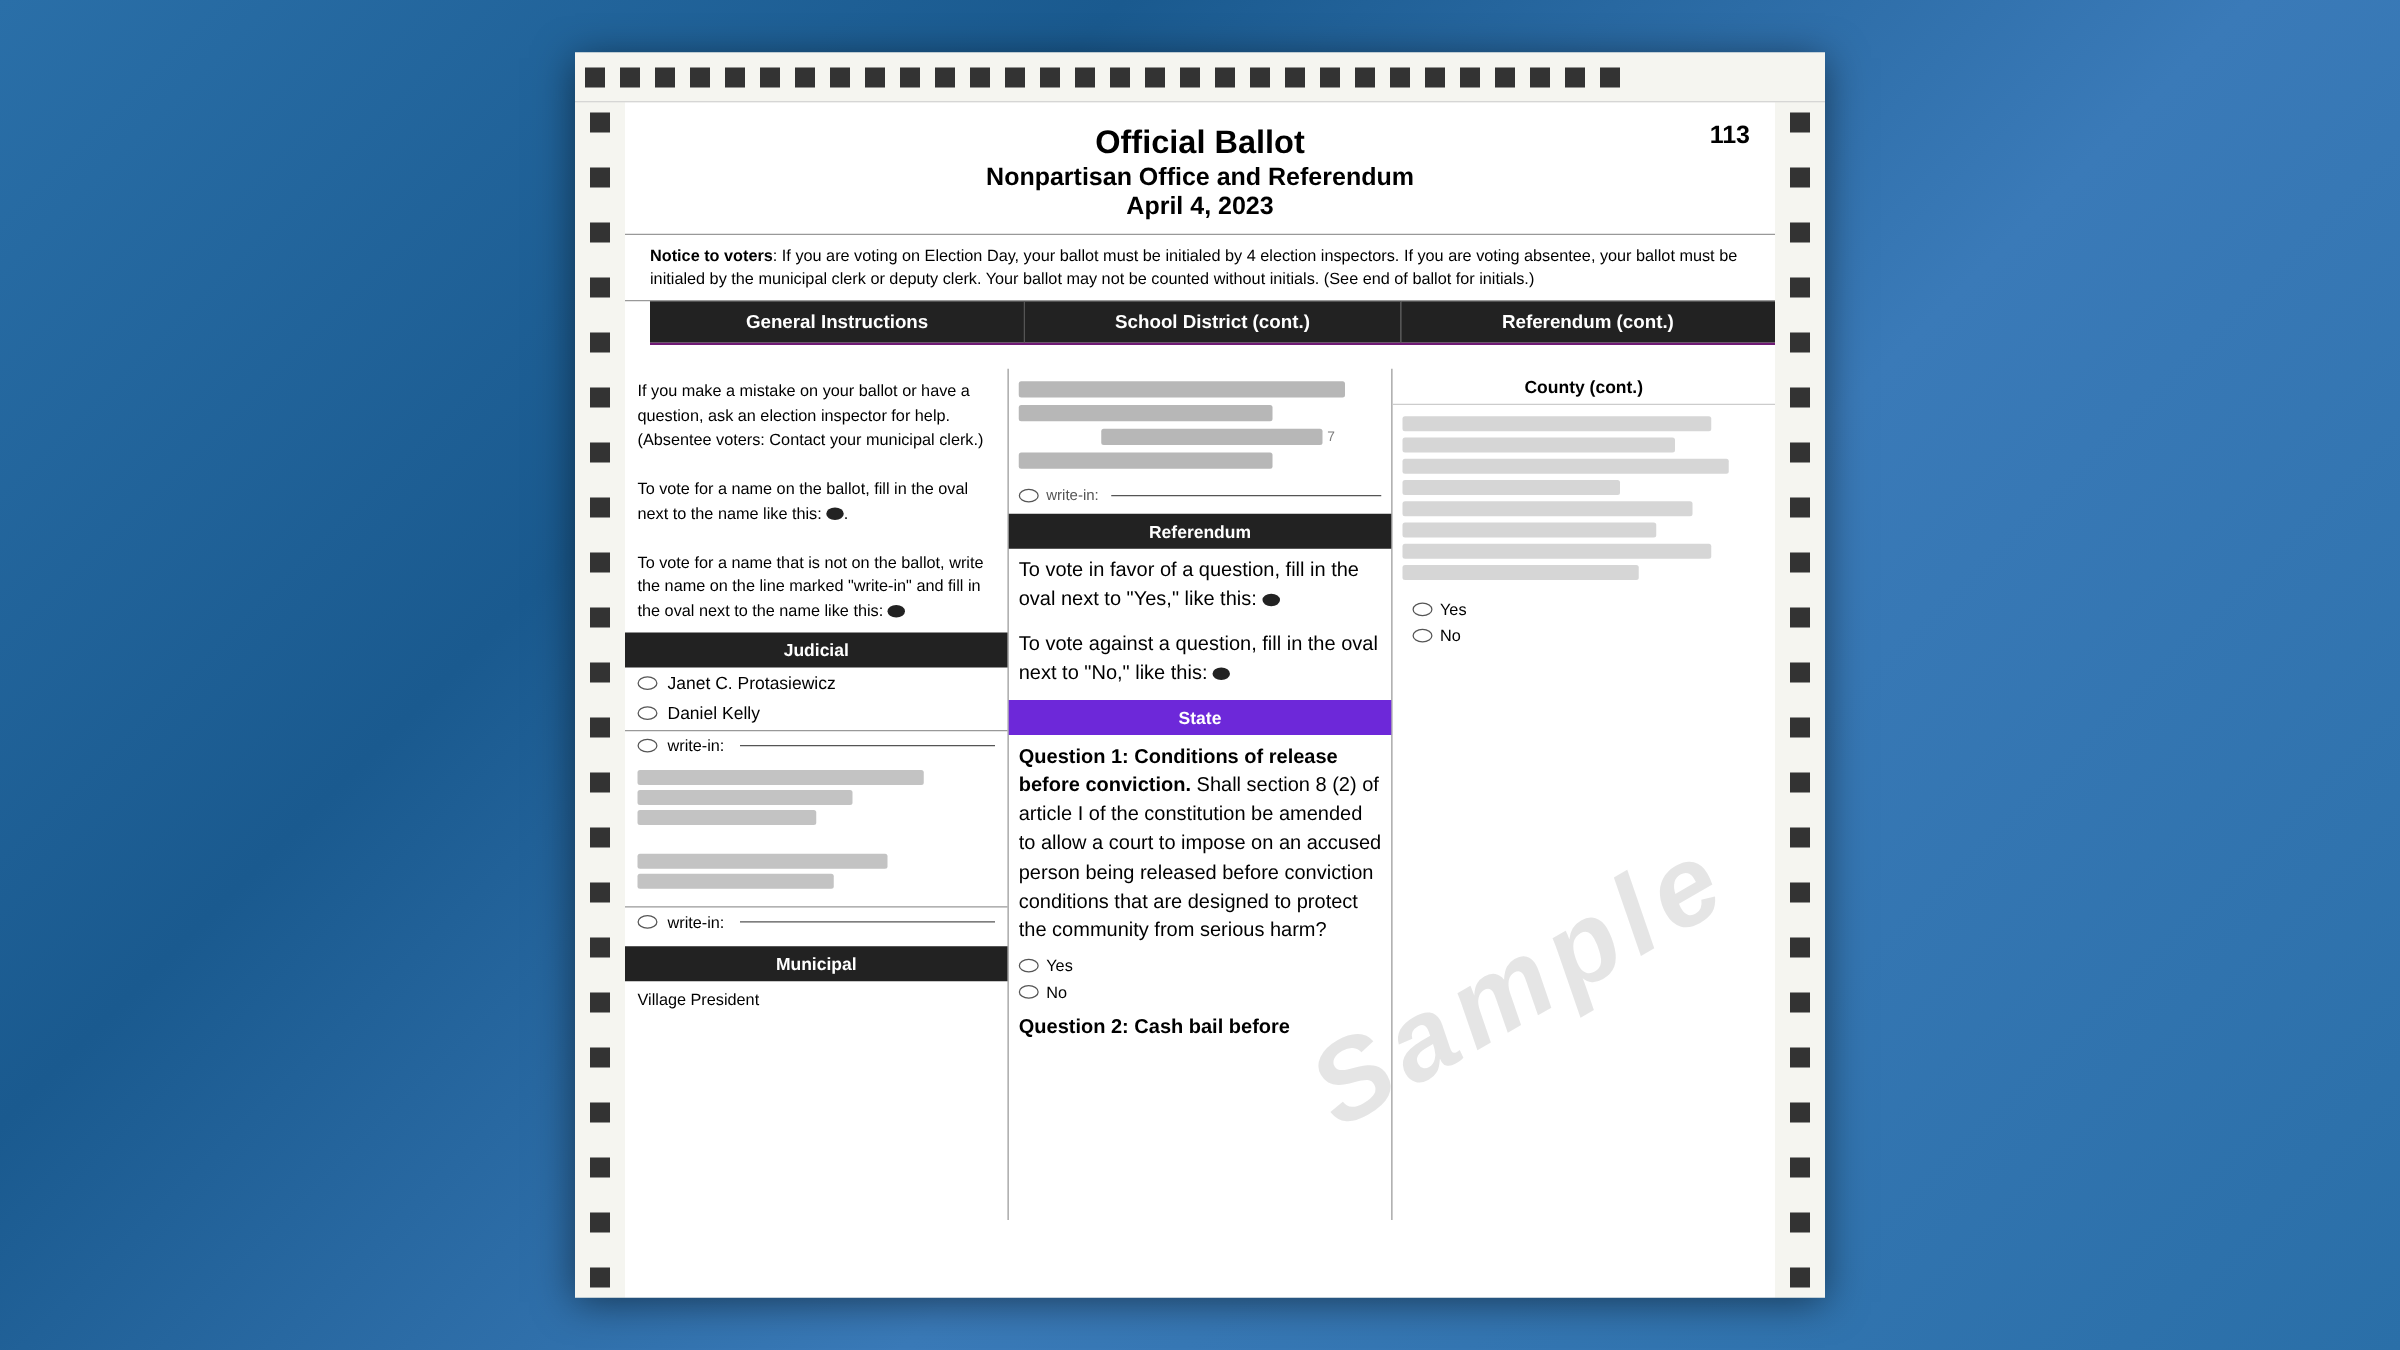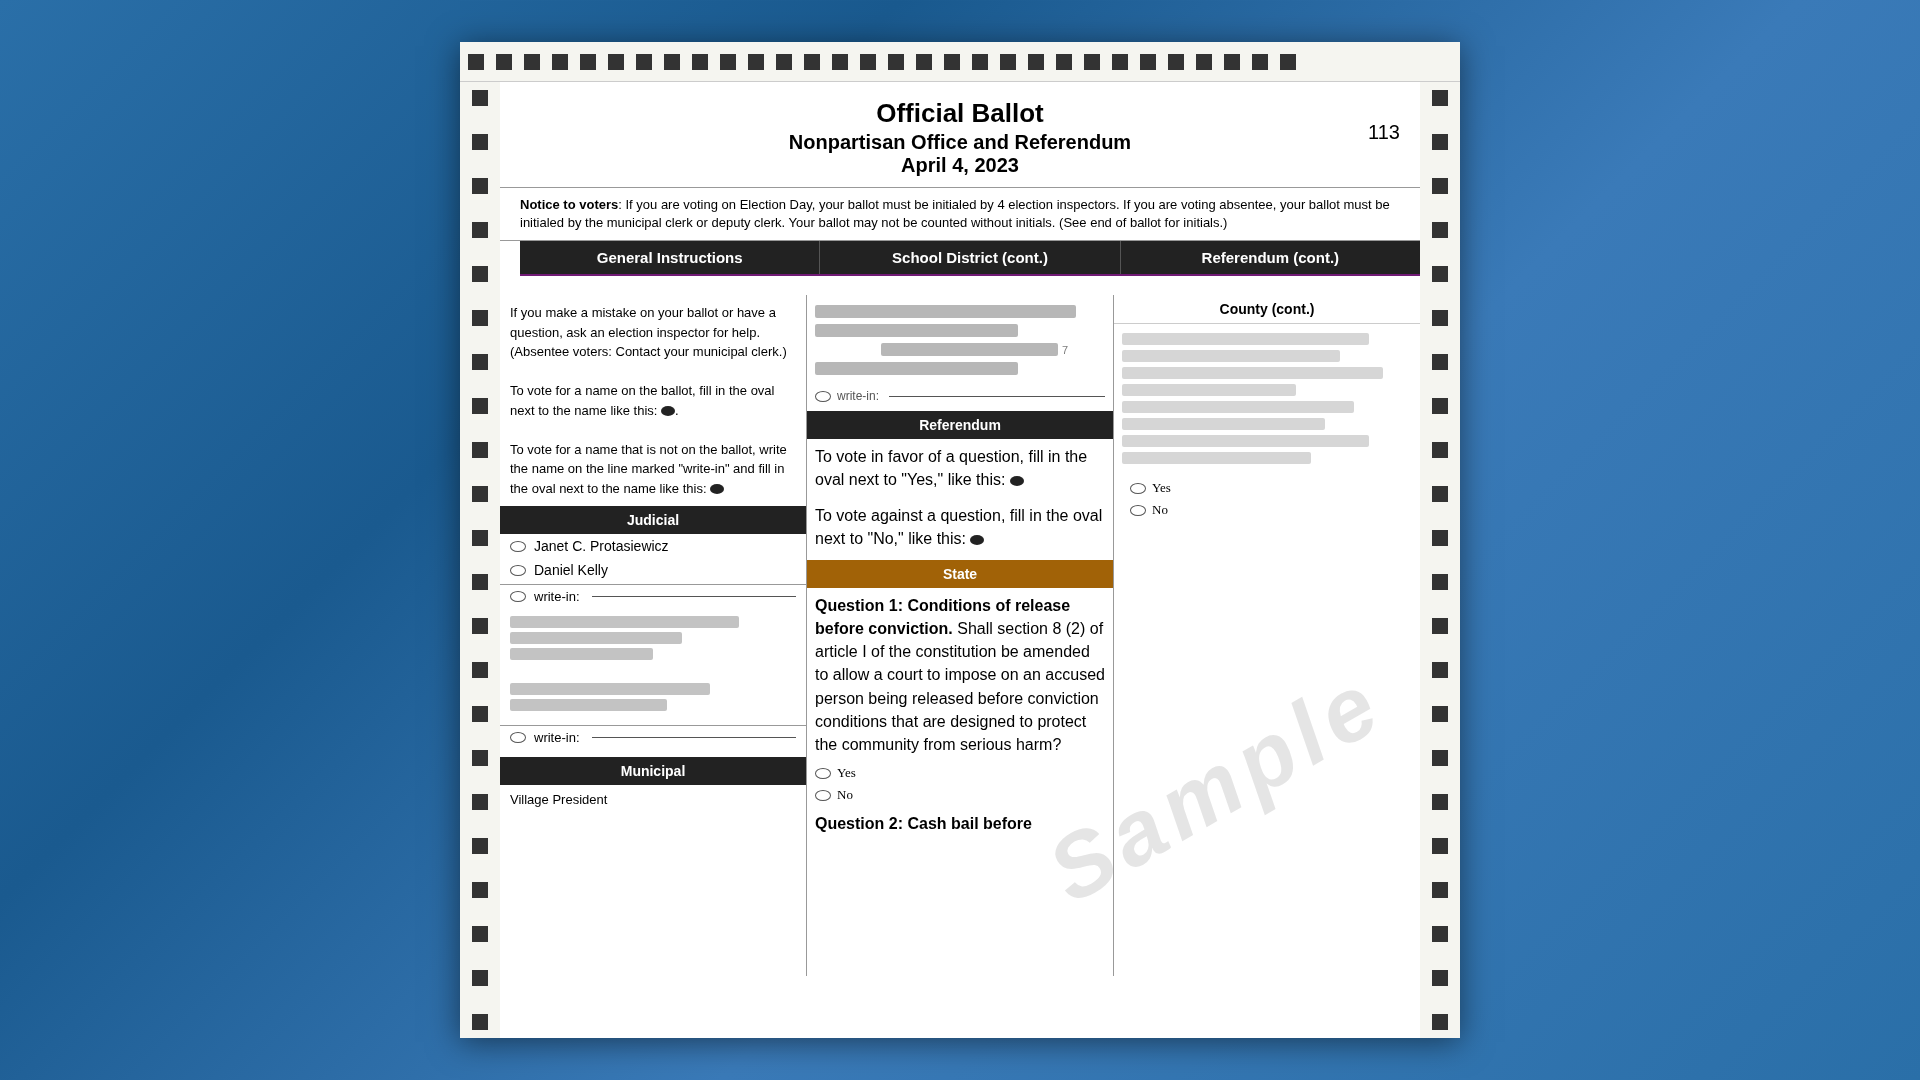--- a/index.html
+++ b/index.html
@@ -59,22 +59,21 @@
       padding: 15px 20px 10px;
       text-align: center;
       border-bottom: 1px solid #999;
       position: relative;
     }
     .page-number {
       position: absolute;
       top: 15px;
       right: 20px;
       font-size: 20px;
-      font-weight: normal;
-      margin-top: 24px;
+      font-weight: bold;
     }
     .ballot-title {
       font-size: 26px;
       font-weight: bold;
       line-height: 1.3;
     }
     .ballot-subtitle {
       font-size: 20px;
       font-weight: bold;
     }
@@ -199,21 +198,21 @@
     .sd-item {
       height: 13px;
       background: #999;
       border-radius: 2px;
       margin: 6px 0;
       opacity: 0.7;
     }
     .sd-item.medium { width: 70%; }
     .sd-item.long { width: 90%; }
     .state-header {
-      background: #a16207;
+      background: #6d28d9;
       color: white;
       text-align: center;
       font-weight: bold;
       font-size: 14px;
       padding: 6px 0;
       margin-top: 4px;
     }
     .question-text {
       padding: 6px 8px;
       font-size: 16px;
@@ -221,21 +220,20 @@
     }
     .question-text strong {
       font-weight: bold;
     }
     .yes-no-row {
       display: flex;
       align-items: center;
       padding: 3px 8px;
       font-size: 13px;
       gap: 6px;
-      font-family: Liberation Serif, serif;
     }
     
     .county-header {
       background: none;
       text-align: center;
       font-weight: bold;
       font-size: 14px;
       padding: 6px 5px;
       border-bottom: 1px solid #999;
     }

